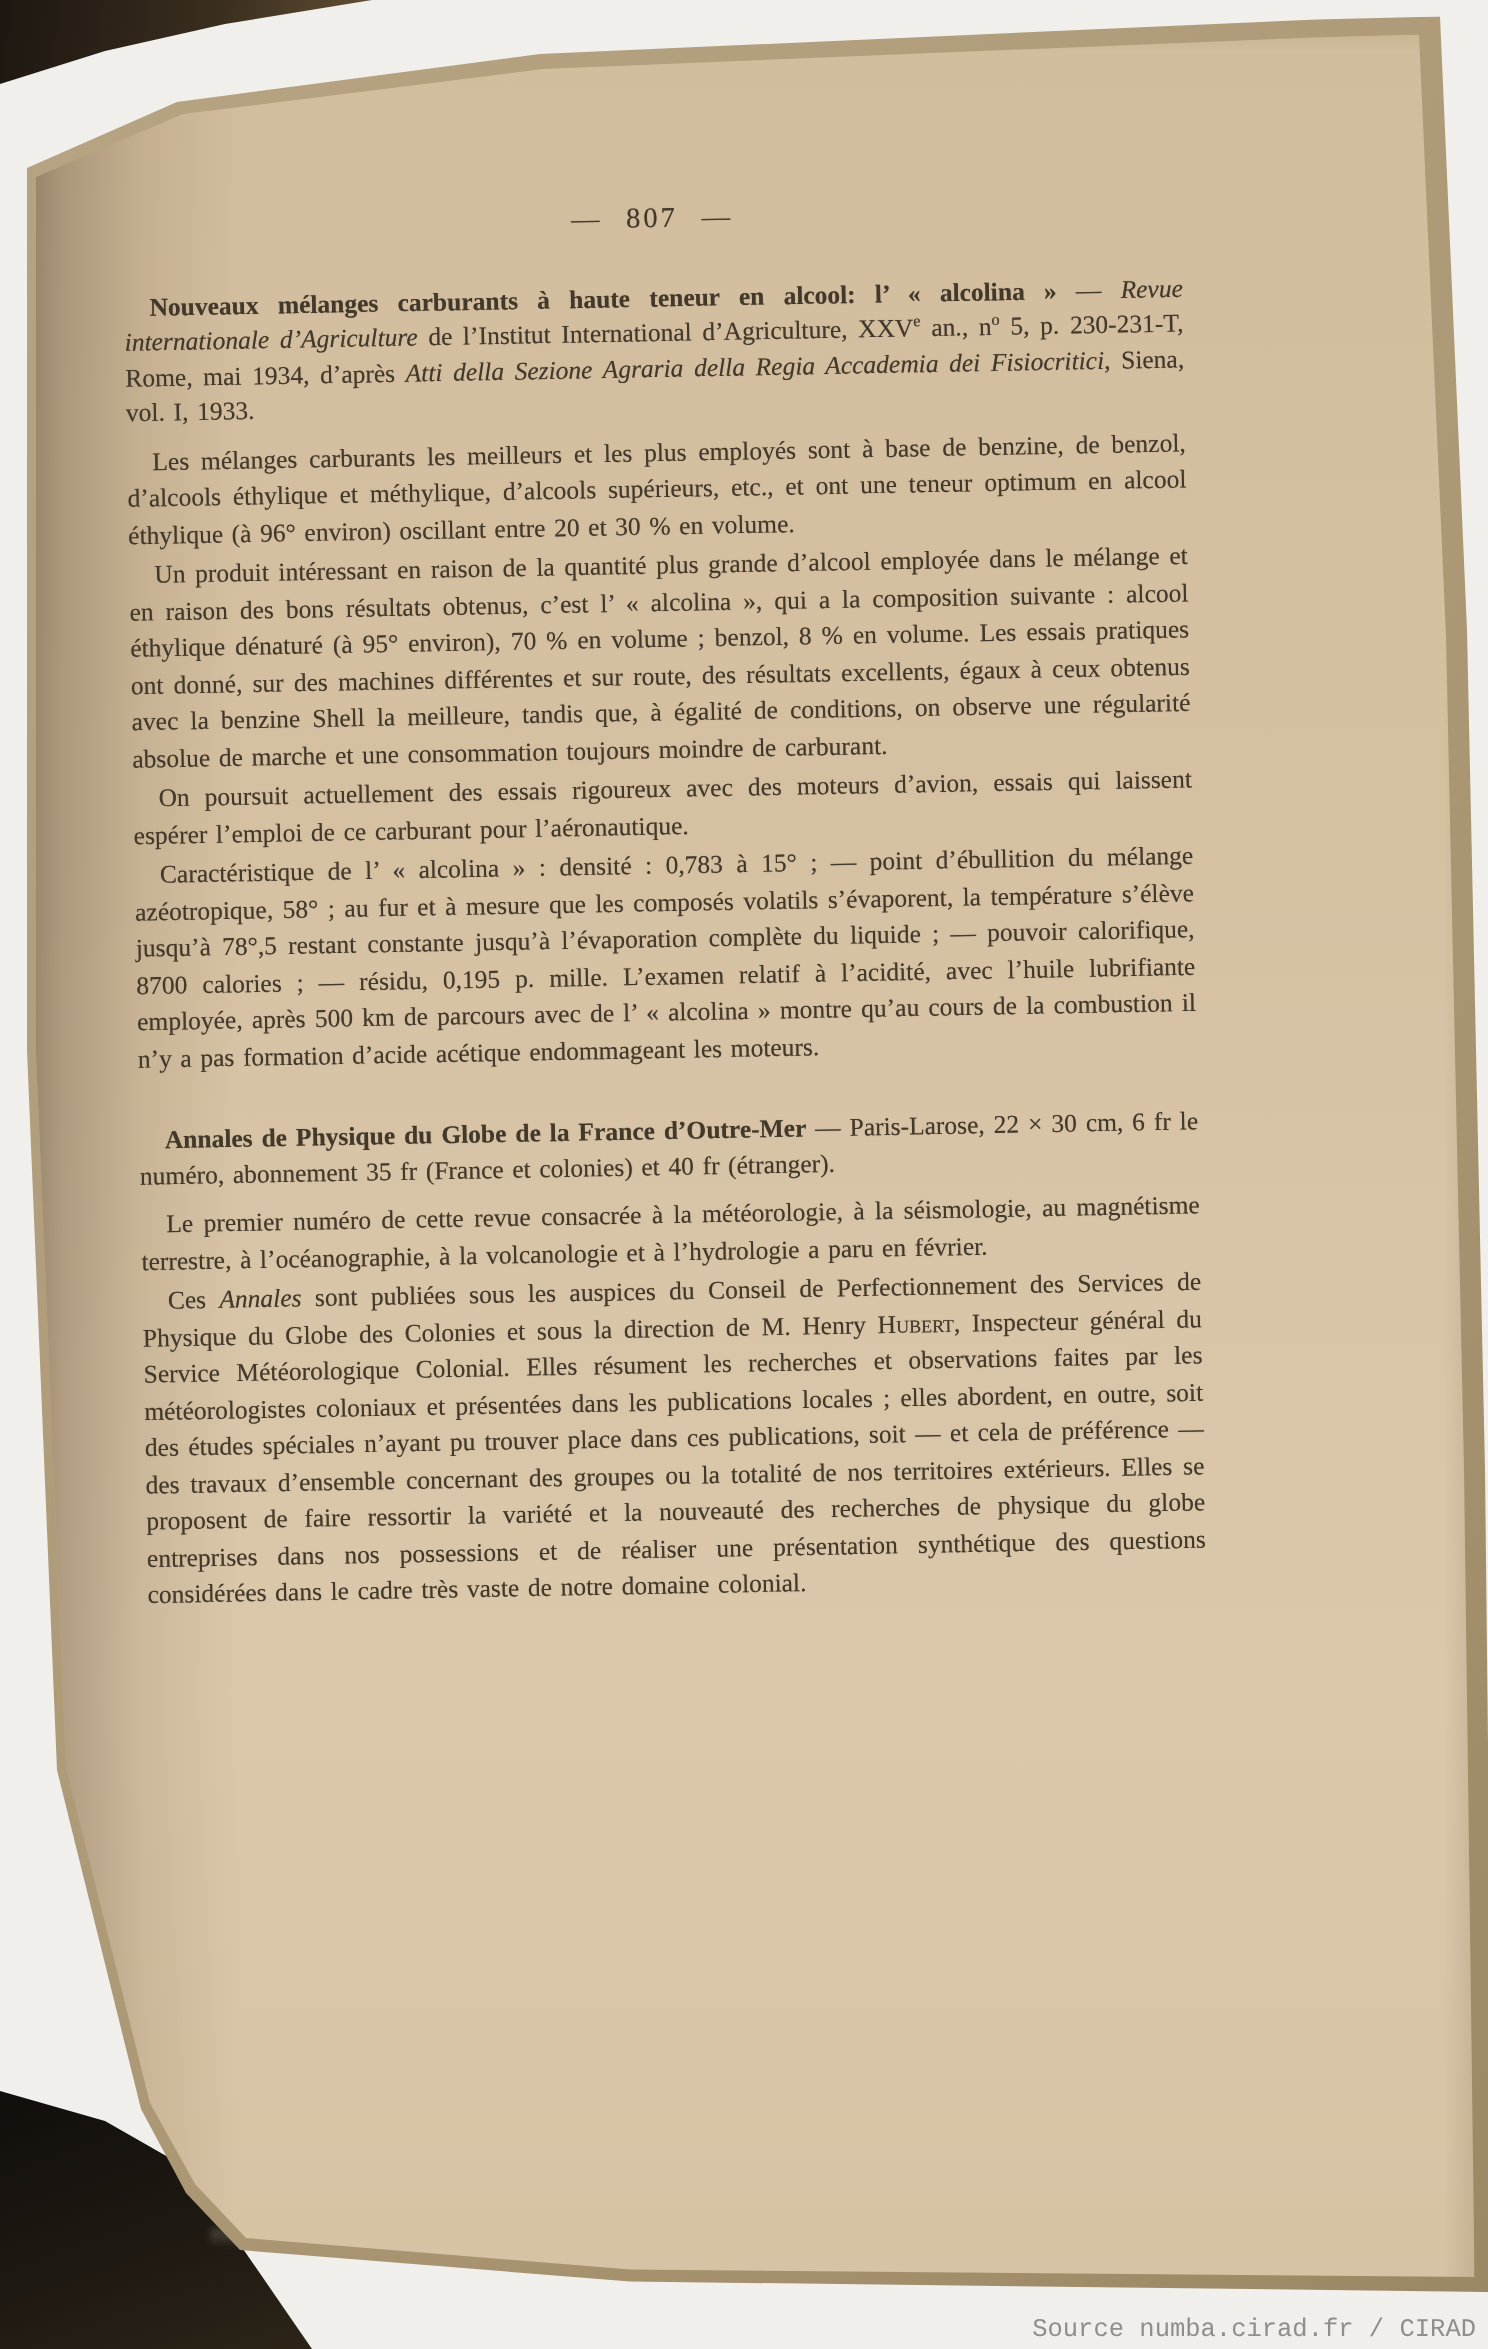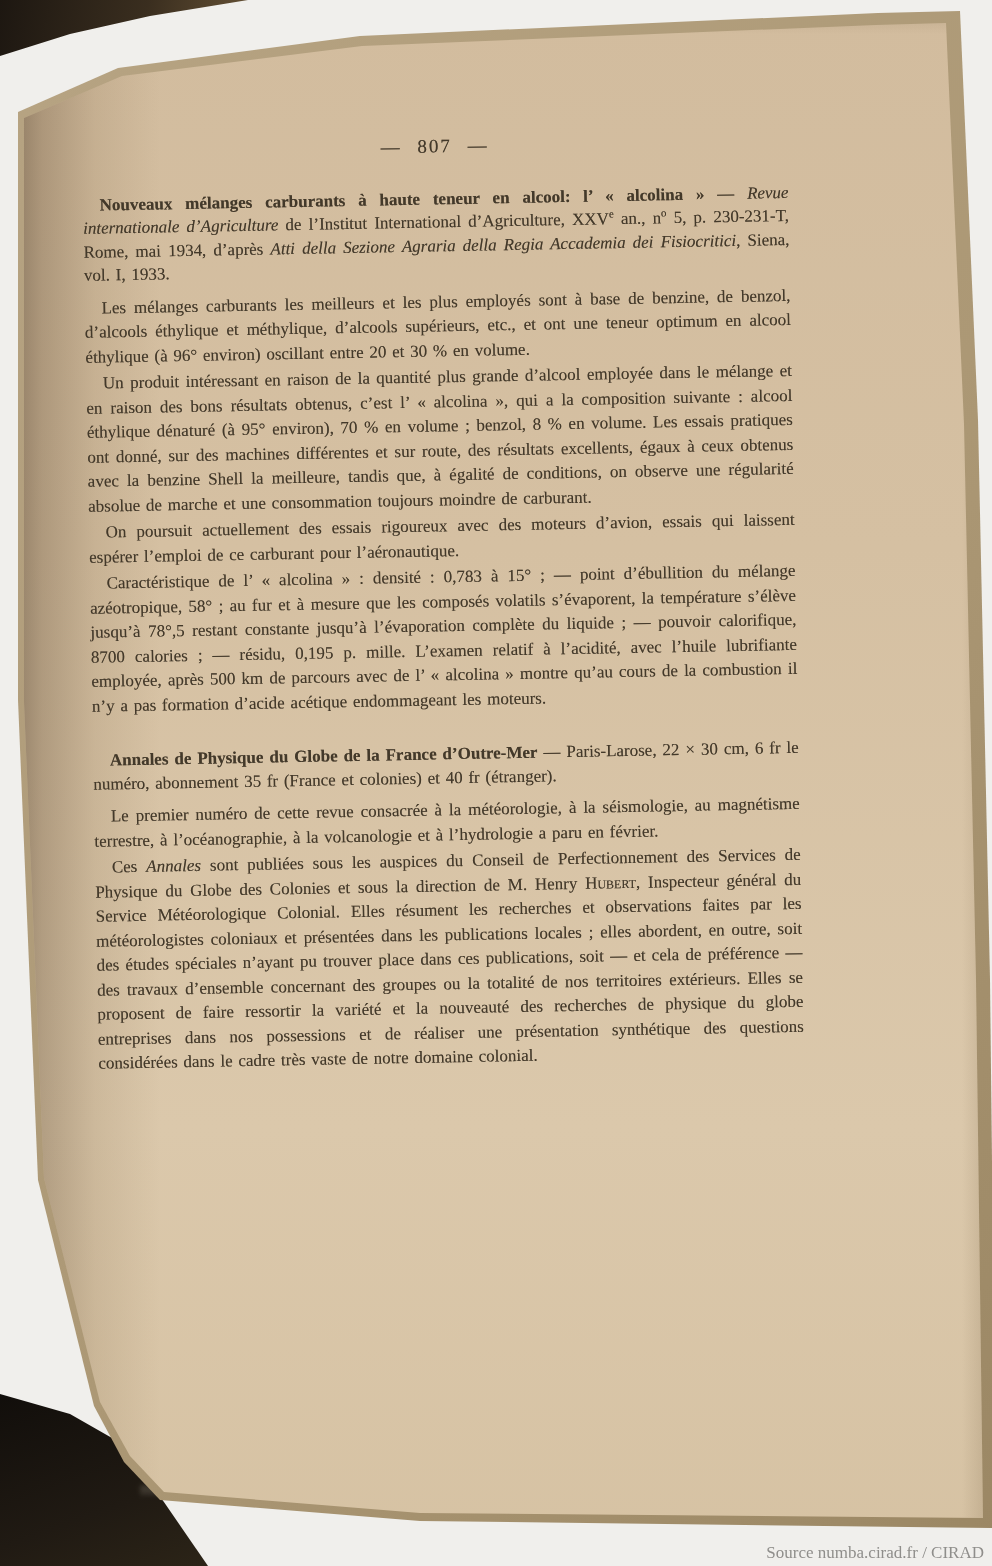--- a/index.html
+++ b/index.html
@@ -69,21 +69,21 @@
   p + p.body{margin-top:2px;}
   section.article + section.article{margin-top:30px;}
   .bd{font-weight:bold;}
   .it{font-style:italic;}
   .sc{font-variant:small-caps;}
   sup.sb{font-size:11px;line-height:0;}
 
   
   .source-bar{
     position:absolute;right:8px;bottom:3px;
-    font-family:Liberation Serif, serif;
+    font-family:Liberation Mono, monospace;
     font-size:17px;color:#8f8e8b;text-align:center;
   }
 </style>
 </head>
 <body>
 
 <div id="canvas">
 
   <div class="spine-top"></div>
   <div class="spine-bottom"></div>

